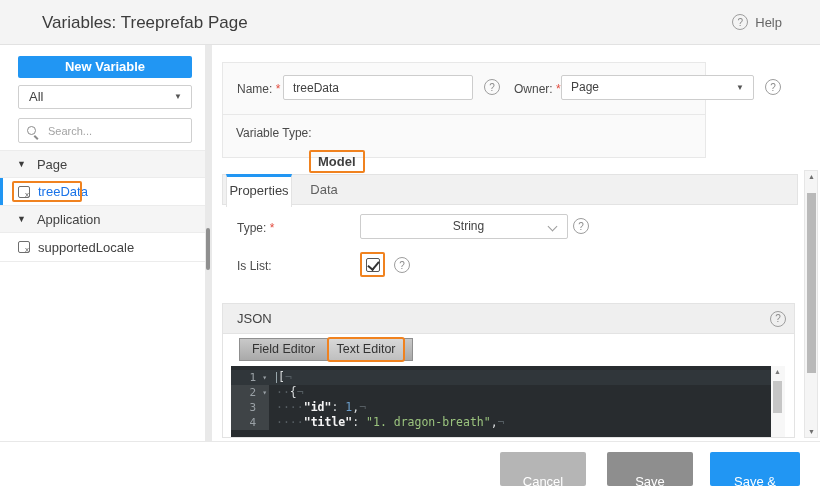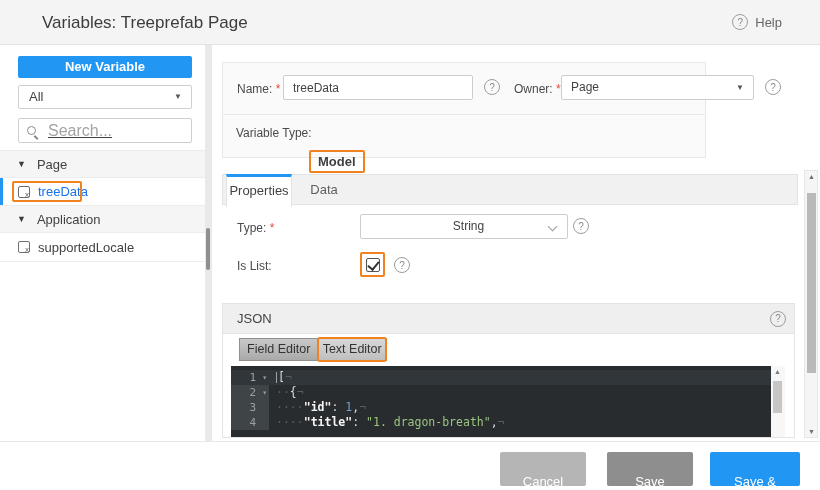--- a/index.html
+++ b/index.html
@@ -16,21 +16,21 @@
 
   
   .sidebar{position:absolute;left:0;top:45px;width:205px;height:396px;background:#fff;padding-left:12px;}
   .btn-new{position:absolute;left:18px;top:11px;width:174px;height:22px;background:var(--accent);color:#fff;
            font-weight:bold;font-size:13px;border:none;border-radius:2px;text-align:center;line-height:22px;cursor:pointer;}
   .filter{position:absolute;left:18px;top:40px;width:174px;height:24px;border:1px solid #cfcfcf;border-radius:2px;
           background:#fff;font-size:13px;line-height:22px;padding-left:10px;cursor:pointer;}
   .filter .arrow{position:absolute;right:9px;top:0;font-size:8px;color:#555;line-height:22px;}
   .search{position:absolute;left:18px;top:73px;width:174px;height:25px;border:1px solid #cfcfcf;border-radius:2px;background:#fff;}
   .search input{position:absolute;left:27px;top:1px;width:140px;height:21px;border:none;outline:none;
-                font-size:16px;color:#424242;font-family:inherit;background:transparent;text-decoration:underline;}
+                font-size:11px;color:#424242;font-family:inherit;background:transparent;}
   .search input::placeholder{color:#a3a3a3;}
   .mag{position:absolute;left:8px;top:7px;width:9px;height:9px;border:1.5px solid #8b8b8b;border-radius:50%;}
   .mag:after{content:"";position:absolute;left:7px;top:8px;width:5px;height:1.5px;background:#8b8b8b;transform:rotate(45deg);transform-origin:0 0;}
 
   .tree{position:absolute;left:0;top:105px;width:205px;border-top:1px solid #ececec;}
   .trow{position:relative;display:flex;align-items:center;border-bottom:1px solid #ececec;background:#fff;cursor:pointer;}
   .trow.group{height:27px;background:#f5f5f5;padding-left:17px;gap:11px;}
   .trow.item{height:28px;padding-left:18px;gap:8px;}
   .trow.item.tall{height:29px;}
   .tri{font-size:9px;color:#3c3c3c;line-height:1;}
@@ -68,21 +68,21 @@
   .checkwrap{position:absolute;left:360px;top:252px;width:25px;height:25px;border:2px solid var(--highlight);border-radius:2px;
              display:flex;align-items:center;justify-content:center;background:#fff;}
   .checkbox{position:relative;width:14px;height:14px;border:1px solid #565656;border-radius:2px;background:#fff;cursor:pointer;}
   .checkbox:after{content:"";position:absolute;left:3.5px;top:0.5px;width:5px;height:9px;border:solid #333;border-width:0 2px 2px 0;transform:rotate(40deg);}
 
   
   .jpanel{position:absolute;left:222px;top:303px;width:573px;height:135px;border:1px solid #e3e3e3;background:#fff;}
   .jhead{position:absolute;left:0;top:0;right:0;height:30px;background:#efefef;border-bottom:1px solid #e3e3e3;
          line-height:30px;padding-left:14px;font-size:13px;color:#424242;}
   .jhelp{position:absolute;right:8px;top:7px;}
-  .toggle{position:absolute;left:16px;top:34px;width:148px;height:23px;border:1px solid #8f8f8f;
+  .toggle{position:absolute;left:16px;top:34px;width:174px;height:23px;border:1px solid #8f8f8f;
           background:linear-gradient(#c9c9c9,#a9a9a9);display:flex;align-items:flex-end;}
   .seg{height:21px;text-align:center;line-height:21px;font-size:12.5px;color:#333;cursor:pointer;}
   .seg1{width:88px;border-right:1px solid #8f8f8f;}
   .seg2{position:relative;width:76px;background:linear-gradient(#d8d8d8,#bfbfbf);}
   .obox{position:absolute;left:-1px;top:-2px;right:-1px;bottom:-2px;border:2px solid var(--highlight);border-radius:3px;pointer-events:none;}
 
   .editor{position:absolute;left:8px;top:62px;width:540px;height:71px;background:var(--editor-bg);overflow:hidden;
           font-family:"DejaVu Sans Mono",monospace;font-size:11.5px;padding-top:4px;cursor:text;}
   .ed-row{display:flex;height:15px;line-height:15px;}
   .gut{width:38px;background:var(--editor-gutter);color:#9aa1a6;text-align:right;padding-right:13px;position:relative;

